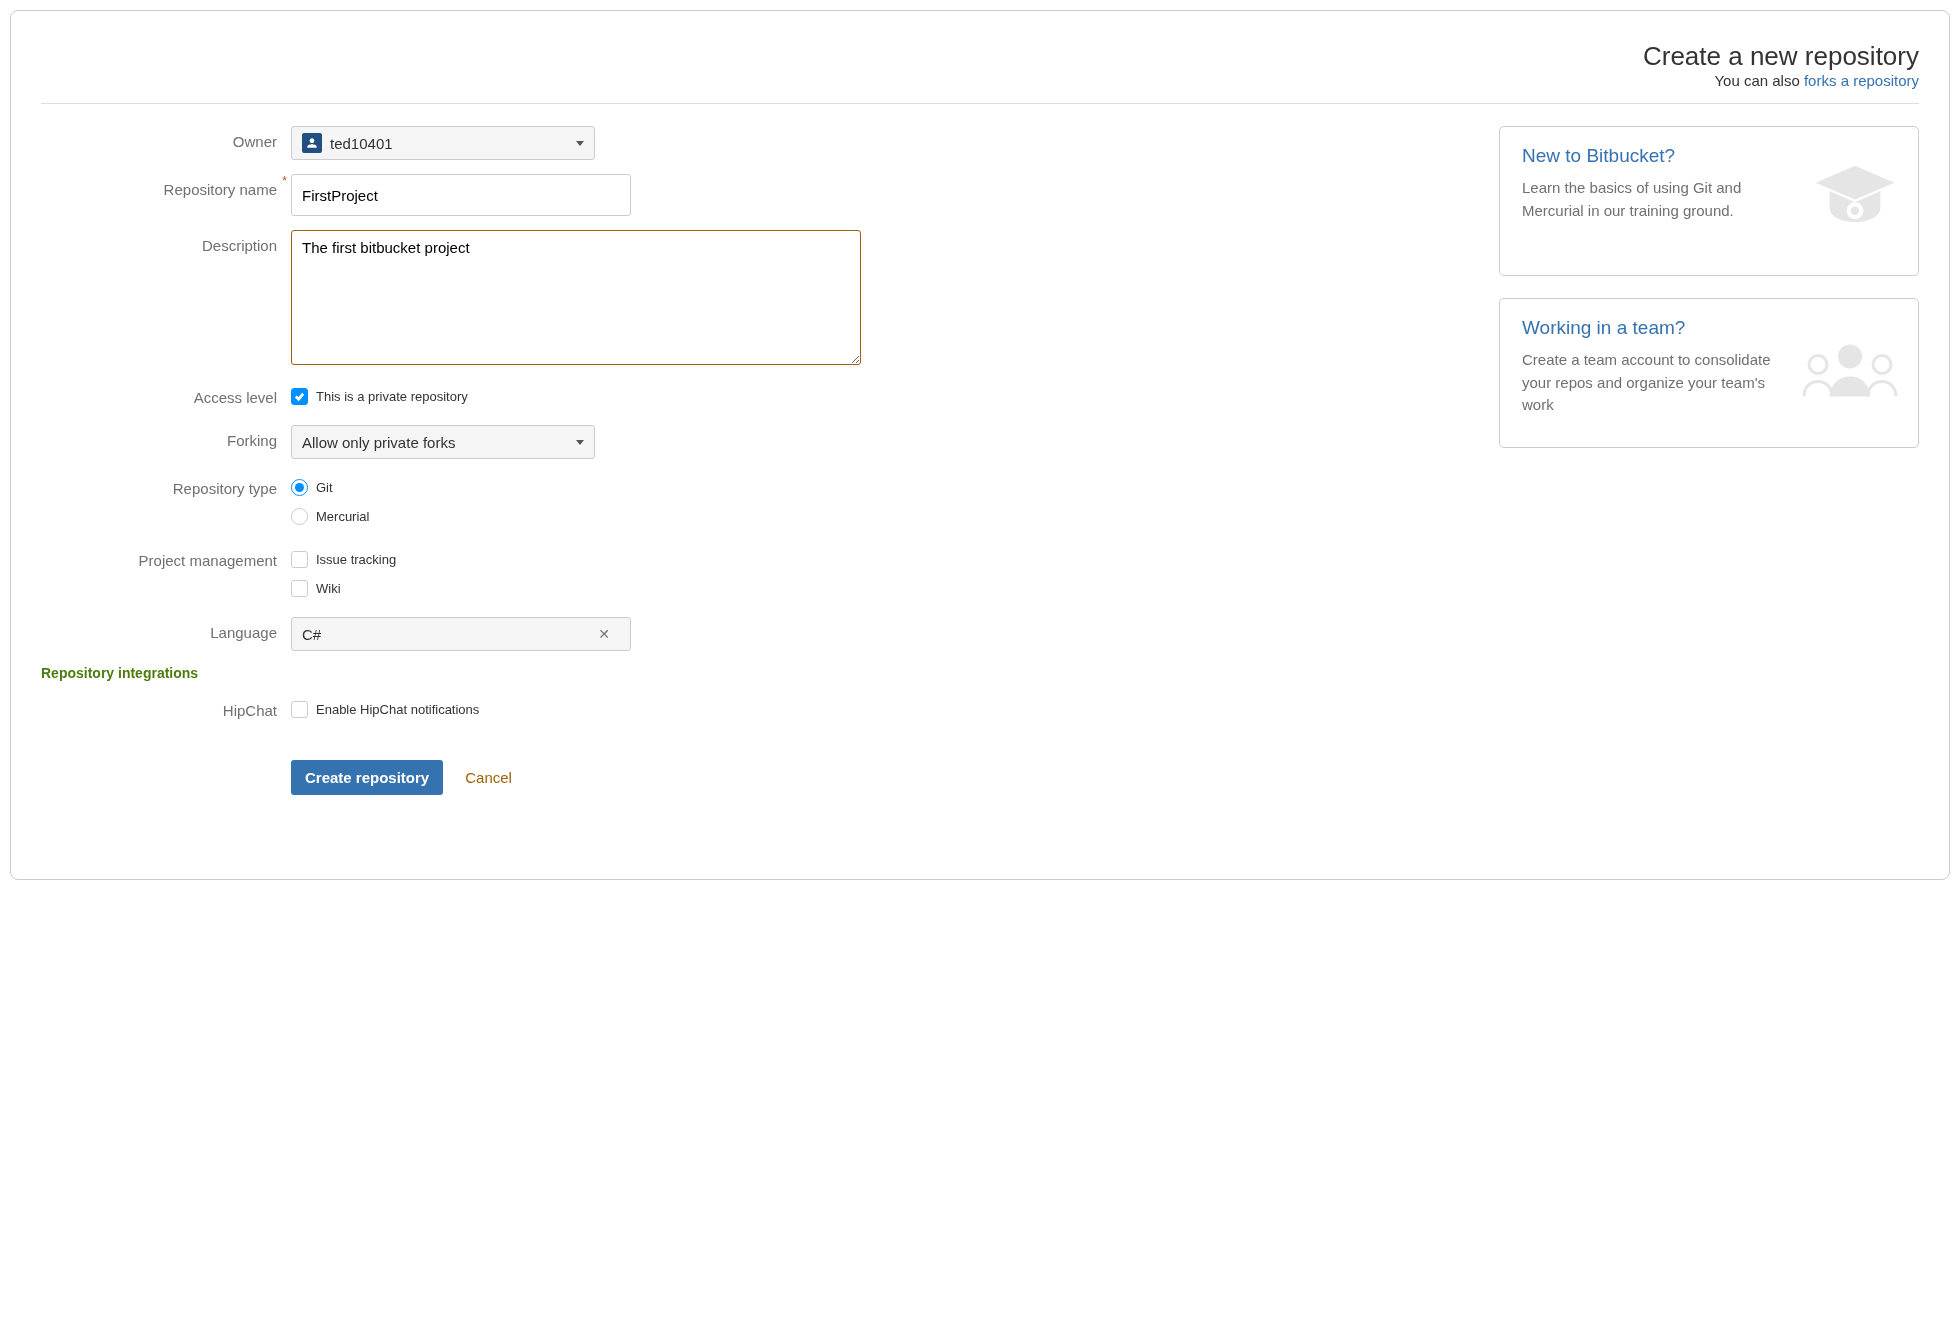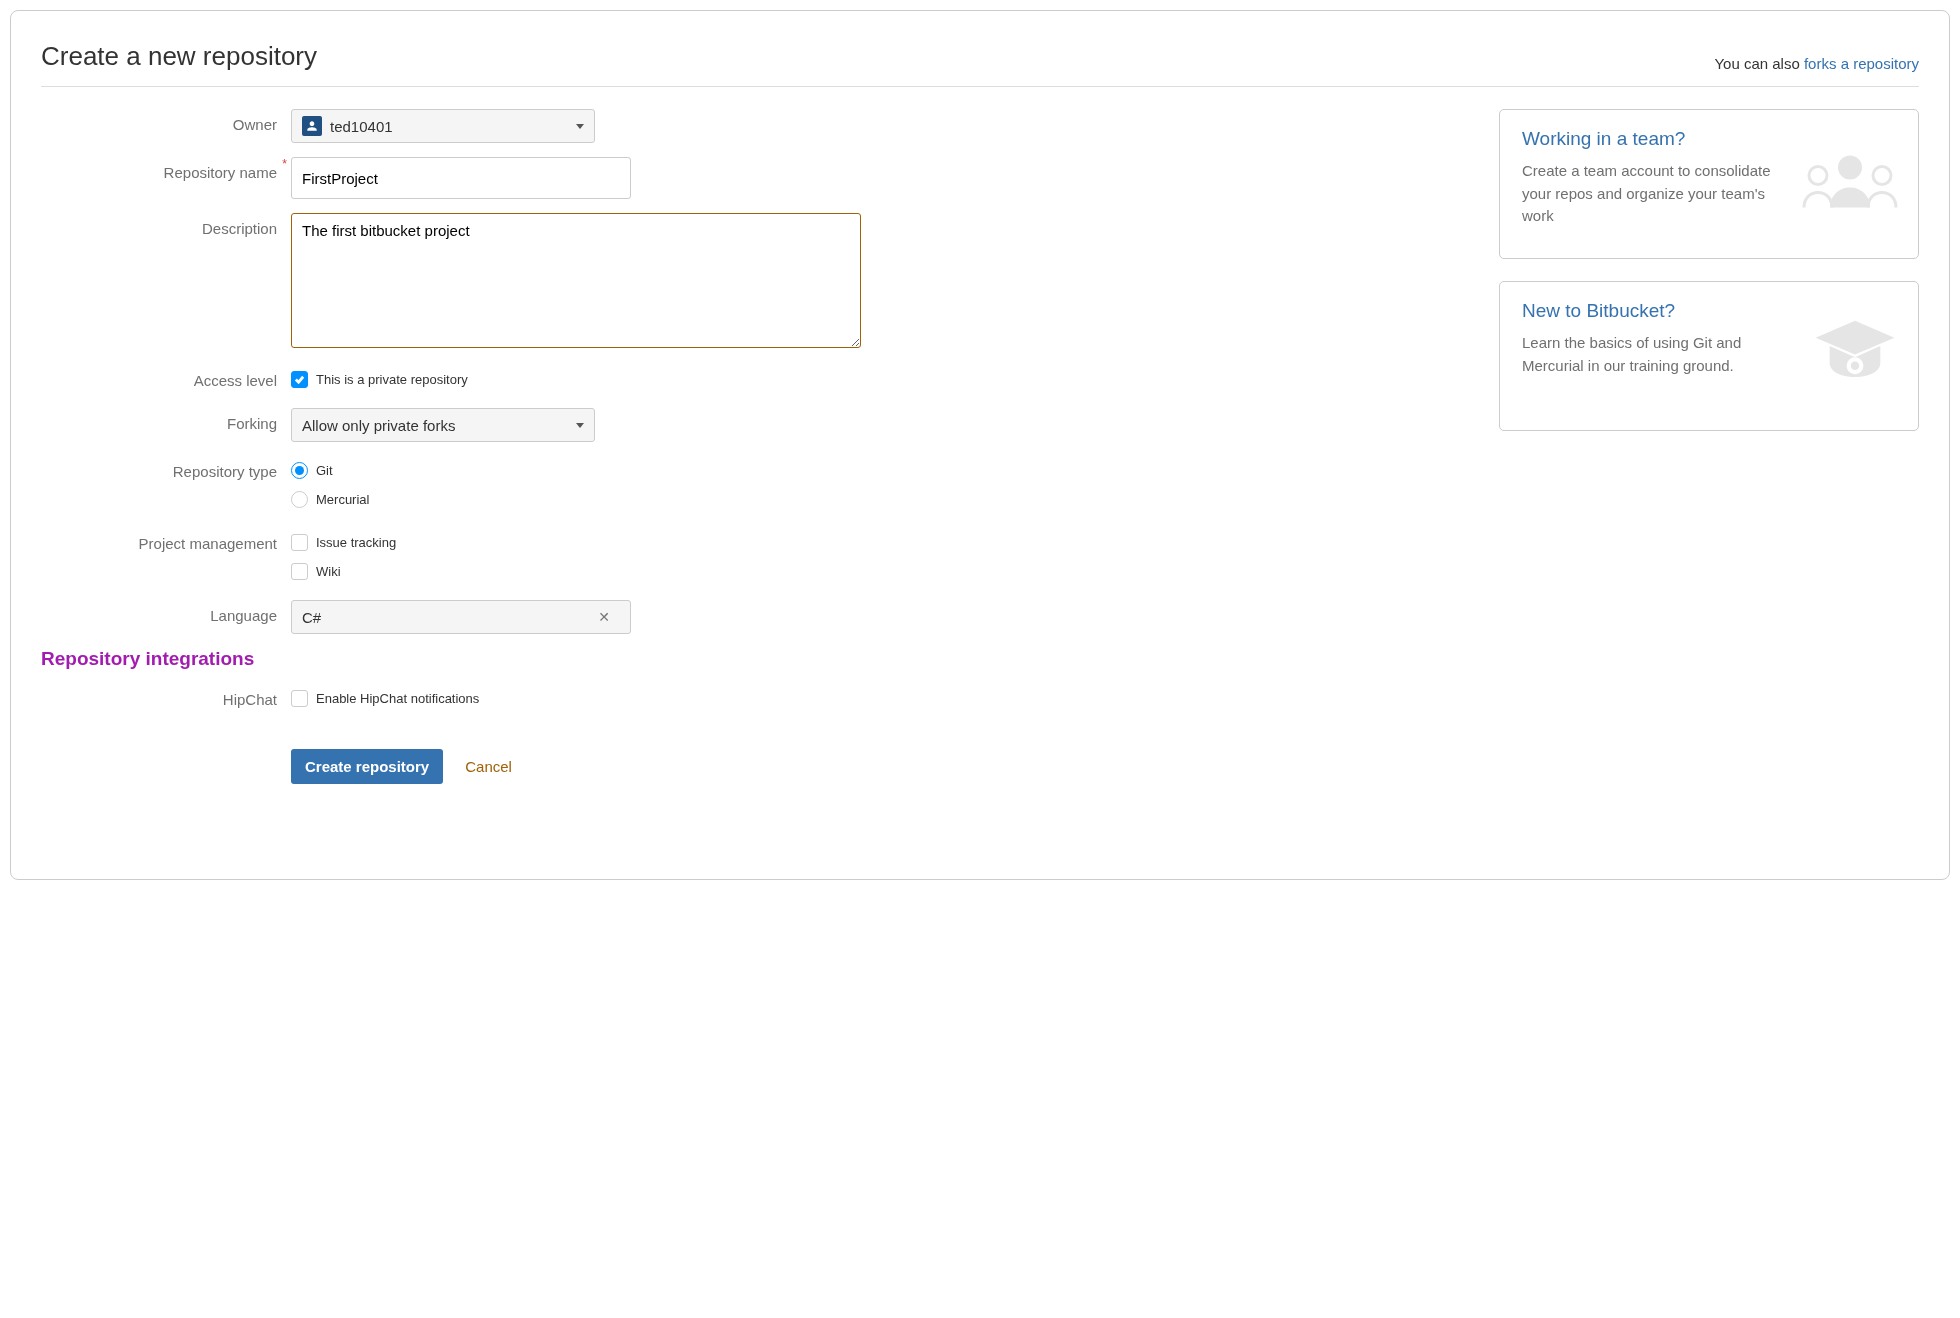--- a/index.html
+++ b/index.html
@@ -17,20 +17,21 @@
     min-height: 870px;
     position: relative;
   }
   .header {
     display: flex;
     justify-content: space-between;
     align-items: flex-end;
     padding-bottom: 14px;
     border-bottom: 1px solid #ddd;
     margin-bottom: 22px;
+    flex-direction: column;
   }
   .header h1 {
     font-size: 26px;
     font-weight: 500;
     color: #333;
   }
   .header .import-text {
     font-size: 15px;
     color: #333;
   }
@@ -193,23 +194,23 @@
   .lang-select .right {
     display: inline-flex;
     align-items: center;
     gap: 10px;
   }
   .lang-select .clear-x {
     color: #777;
     font-size: 14px;
   }
   .section-heading {
-    font-size: 19px;
+    font-size: 14px;
     font-weight: 700;
-    color: #a21caf;
+    color: #4d7c0f;
     margin-top: 12px;
     margin-bottom: 14px;
   }
   .actions {
     display: flex;
     align-items: center;
     gap: 22px;
     margin-top: 22px;
   }
   .btn-primary {
@@ -383,43 +384,43 @@
         <div class="form-label"></div>
         <div class="form-control actions">
           <button class="btn-primary">Create repository</button>
           <button class="btn-link">Cancel</button>
         </div>
       </div>
 
     </div>
 
     <div class="sidebar-col">
+      <div class="sidecard">
+        <h3>New to Bitbucket?</h3>
+        <p>Learn the basics of using Git and Mercurial in our training ground.</p>
+        <span class="card-icon">
+          <svg width="90" height="90" viewBox="0 0 64 64" fill="#e5e5e5">
+            <path d="M32 8 L4 20 L32 32 L60 20 Z"></path>
+            <path d="M14 26 v12 c0 6 8 10 18 10 s18-4 18-10 V26 L32 34 Z"></path>
+            <circle cx="32" cy="40" r="6" fill="#fff"></circle>
+            <circle cx="32" cy="40" r="3" fill="#e5e5e5"></circle>
+          </svg>
+        </span>
+      </div>
       <div class="sidecard">
         <h3>Working in a team?</h3>
         <p>Create a team account to consolidate your repos and organize your team's work</p>
         <span class="card-icon">
           <svg width="100" height="70" viewBox="0 0 100 70" fill="#e5e5e5">
             <circle cx="50" cy="20" r="12"></circle>
             <path d="M30 60 c0-12 9-20 20-20 s20 8 20 20 Z"></path>
             <g fill="none" stroke="#e5e5e5" stroke-width="3">
               <circle cx="18" cy="28" r="9"></circle>
               <path d="M4 60 c0-9 6-15 14-15 s14 6 14 15"></path>
               <circle cx="82" cy="28" r="9"></circle>
               <path d="M68 60 c0-9 6-15 14-15 s14 6 14 15"></path>
             </g>
           </svg>
         </span>
       </div>
-      <div class="sidecard">
-        <h3>New to Bitbucket?</h3>
-        <p>Learn the basics of using Git and Mercurial in our training ground.</p>
-        <span class="card-icon">
-          <svg width="90" height="90" viewBox="0 0 64 64" fill="#e5e5e5">
-            <path d="M32 8 L4 20 L32 32 L60 20 Z"></path>
-            <path d="M14 26 v12 c0 6 8 10 18 10 s18-4 18-10 V26 L32 34 Z"></path>
-            <circle cx="32" cy="40" r="6" fill="#fff"></circle>
-            <circle cx="32" cy="40" r="3" fill="#e5e5e5"></circle>
-          </svg>
-        </span>
-      </div>
     </div>
   </div>
 </div>
 
 </body></html>

